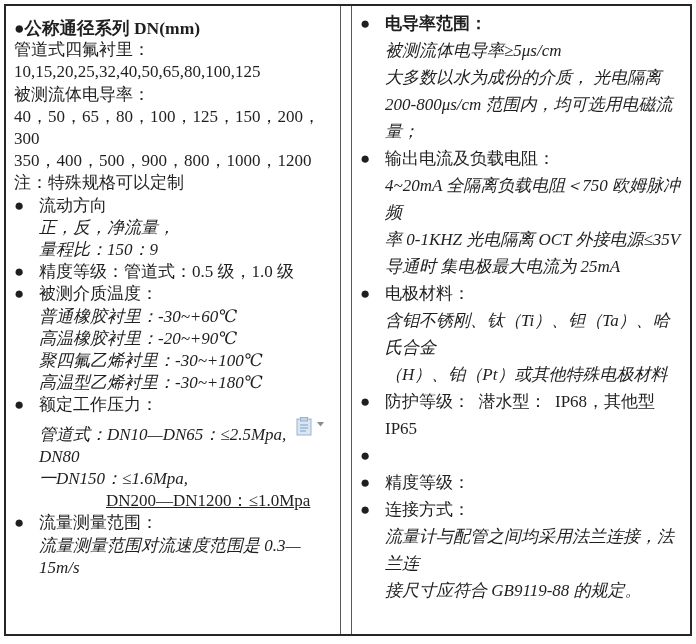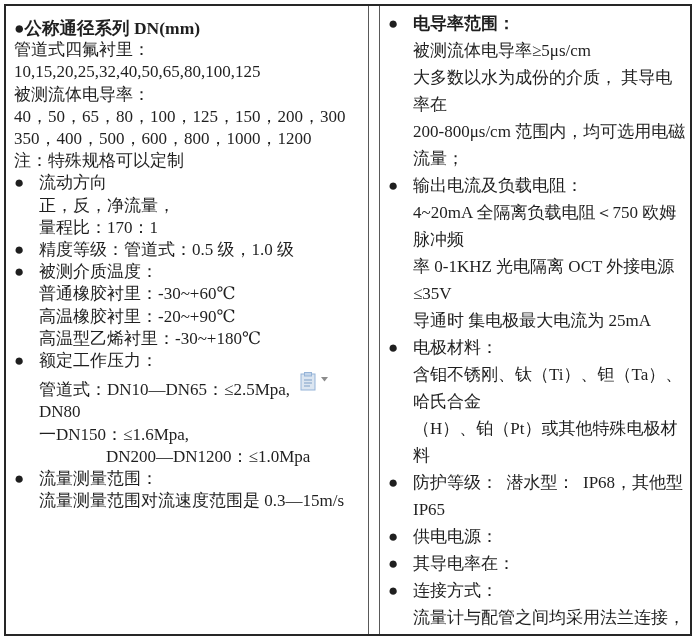--- a/index.html
+++ b/index.html
@@ -22,40 +22,40 @@
     box-sizing: border-box;
     display: flex;
     width: 688px;
     height: 632px;
     border: 2px solid #262626;
     background: #ffffff;
     overflow: hidden;
   }
   .col { box-sizing: border-box; color: #1f1f1f; }
   .col-left {
-    width: 363px;
+    width: 335px;
     border-right: 1px solid #595959;
     padding: 11px 4px 0 8px;
     font-size: 17px;
     line-height: 22.2px;
   }
   .col-gap { width: 10px; flex: none; }
   .col-right {
     flex: 1;
     border-left: 1px solid #595959;
     padding: 4px 4px 0 8px;
     font-size: 17px;
     line-height: 27px;
   }
   .line { white-space: pre-wrap; }
   .line.head { font-weight: bold; font-size: 17.5px; }
   .line.bullet { display: flex; }
   .bullet-glyph { flex: none; width: 25px; }
-  .line.cont  { padding-left: 25px; }
-  .line.cont2 { padding-left: 92px; }
+  .line.cont  { padding-left: 25px; font-style: italic; }
+  .line.cont2 { padding-left: 92px; text-decoration: underline; }
   .line.bold, .line.bold .label { font-weight: bold; }
   .paste-icon {
     display: inline-block;
     vertical-align: 4px;
     margin: 0 8px 0 10px;
     line-height: 0;
     cursor: pointer;
   }
   .text-caret {
     display: inline-block;
@@ -69,58 +69,59 @@
 <body>
 
 <div class="page">
   <div class="spec-table">
     <div class="col col-left" id="col-left">
         <div class="line head"><span>●公称通径系列 DN(mm)</span></div>
         <div class="line flush"><span>管道式四氟衬里：</span></div>
         <div class="line flush"><span>10,15,20,25,32,40,50,65,80,100,125</span></div>
         <div class="line flush"><span>被测流体电导率：</span></div>
         <div class="line flush"><span>40，50，65，80，100，125，150，200，300</span></div>
-        <div class="line flush"><span>350，400，500，600，800，1000，1200</span></div>
+        <div class="line flush"><span>350，400，500，900，800，1000，1200</span></div>
         <div class="line flush"><span>注：特殊规格可以定制</span></div>
         <div class="line bullet"><span class="bullet-glyph">●</span><span class="label">流动方向</span></div>
         <div class="line cont"><span>正，反，净流量，</span></div>
-        <div class="line cont"><span>量程比：170：1</span></div>
+        <div class="line cont"><span>量程比：150：9</span></div>
         <div class="line bullet"><span class="bullet-glyph">●</span><span class="label">精度等级：管道式：0.5 级，1.0 级</span></div>
         <div class="line bullet"><span class="bullet-glyph">●</span><span class="label">被测介质温度：</span></div>
         <div class="line cont"><span>普通橡胶衬里：-30~+60℃</span></div>
         <div class="line cont"><span>高温橡胶衬里：-20~+90℃</span></div>
+        <div class="line cont"><span>聚四氟乙烯衬里：-30~+100℃</span></div>
         <div class="line cont"><span>高温型乙烯衬里：-30~+180℃</span></div>
         <div class="line bullet"><span class="bullet-glyph">●</span><span class="label">额定工作压力：</span></div>
         <div class="line cont"><span>管道式：DN10—DN65：≤2.5Mpa,</span><span class="paste-icon"><svg width="30" height="19" viewBox="0 0 30 19">
               <rect x="1" y="2" width="14" height="16" fill="#dce6f1" stroke="#95b3d7"></rect>
               <rect x="4.5" y="0.5" width="7" height="3.5" fill="#c3d5ea" stroke="#95b3d7"></rect>
               <line x1="4" y1="8" x2="12" y2="8" stroke="#7f9fc6" stroke-width="1"></line>
               <line x1="4" y1="11" x2="12" y2="11" stroke="#7f9fc6" stroke-width="1"></line>
               <line x1="4" y1="14" x2="10" y2="14" stroke="#7f9fc6" stroke-width="1"></line>
               <path d="M21 5 h7 l-3.5 4.5 z" fill="#8c8c8c"></path>
             </svg></span><span>DN80</span></div>
         <div class="line cont"><span>一DN150：≤1.6Mpa,</span></div>
         <div class="line cont2"><span>DN200—DN1200：≤1.0Mpa</span></div>
         <div class="line bullet"><span class="bullet-glyph">●</span><span class="label">流量测量范围：</span></div>
         <div class="line cont"><span>流量测量范围对流速度范围是 0.3—15m/s</span></div>
       </div>
     <div class="col-gap"></div>
     <div class="col col-right" id="col-right">
         <div class="line bullet bold"><span class="bullet-glyph">●</span><span class="label">电导率范围：</span></div>
         <div class="line cont"><span>被测流体电导率≥5μs/cm</span></div>
-        <div class="line cont"><span>大多数以水为成份的介质， 其导电率在</span></div>
+        <div class="line cont"><span>大多数以水为成份的介质， 光电隔离</span></div>
         <div class="line cont"><span>200-800μs/cm 范围内，均可选用电磁流量；</span></div>
         <div class="line bullet"><span class="bullet-glyph">●</span><span class="label">输出电流及负载电阻：</span></div>
         <div class="line cont"><span>4~20mA 全隔离负载电阻＜750 欧姆脉冲频</span></div>
         <div class="line cont"><span>率 0-1KHZ 光电隔离 OCT 外接电源≤35V</span></div>
         <div class="line cont"><span>导通时 集电极最大电流为 25mA</span></div>
         <div class="line bullet"><span class="bullet-glyph">●</span><span class="label">电极材料：</span></div>
         <div class="line cont"><span>含钼不锈刚、钛（Ti）、钽（Ta）、哈氏合金</span></div>
         <div class="line cont"><span>（H）、铂（Pt）或其他特殊电极材料</span></div>
         <div class="line bullet"><span class="bullet-glyph">●</span><span class="label">防护等级：  潜水型：  IP68，其他型 IP65</span></div>
-        <div class="line bullet"><span class="bullet-glyph">●</span><span class="label">供电电源：</span></div>
-        <div class="line bullet"><span class="bullet-glyph">●</span><span class="label">其导电率在：</span></div>
+        <div class="line bullet"><span class="bullet-glyph">●</span></div>
+        <div class="line bullet"><span class="bullet-glyph">●</span><span class="label">精度等级：</span></div>
         <div class="line bullet"><span class="bullet-glyph">●</span><span class="label">连接方式：</span></div>
         <div class="line cont"><span>流量计与配管之间均采用法兰连接，法兰连</span></div>
         <div class="line cont"><span>接尺寸应符合 GB9119-88 的规定。</span></div>
       </div>
   </div>
 </div>
 
 </body></html>

